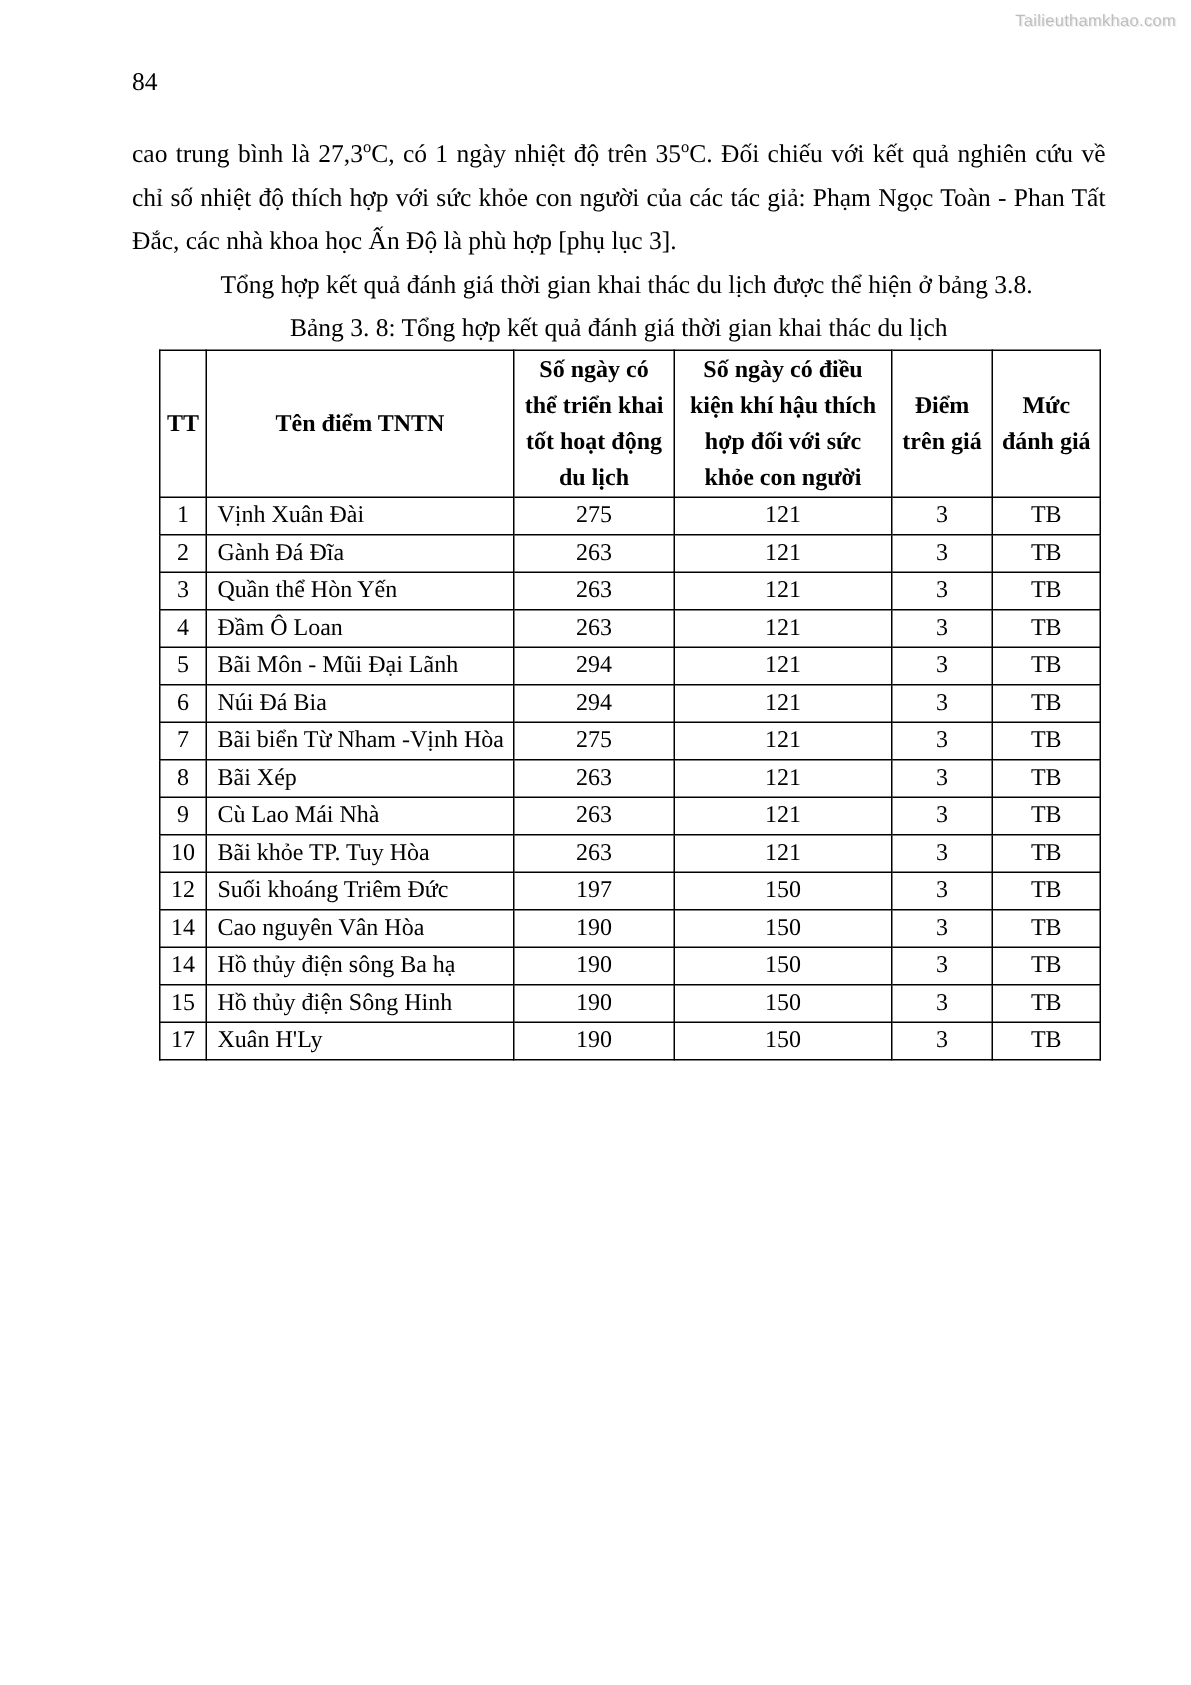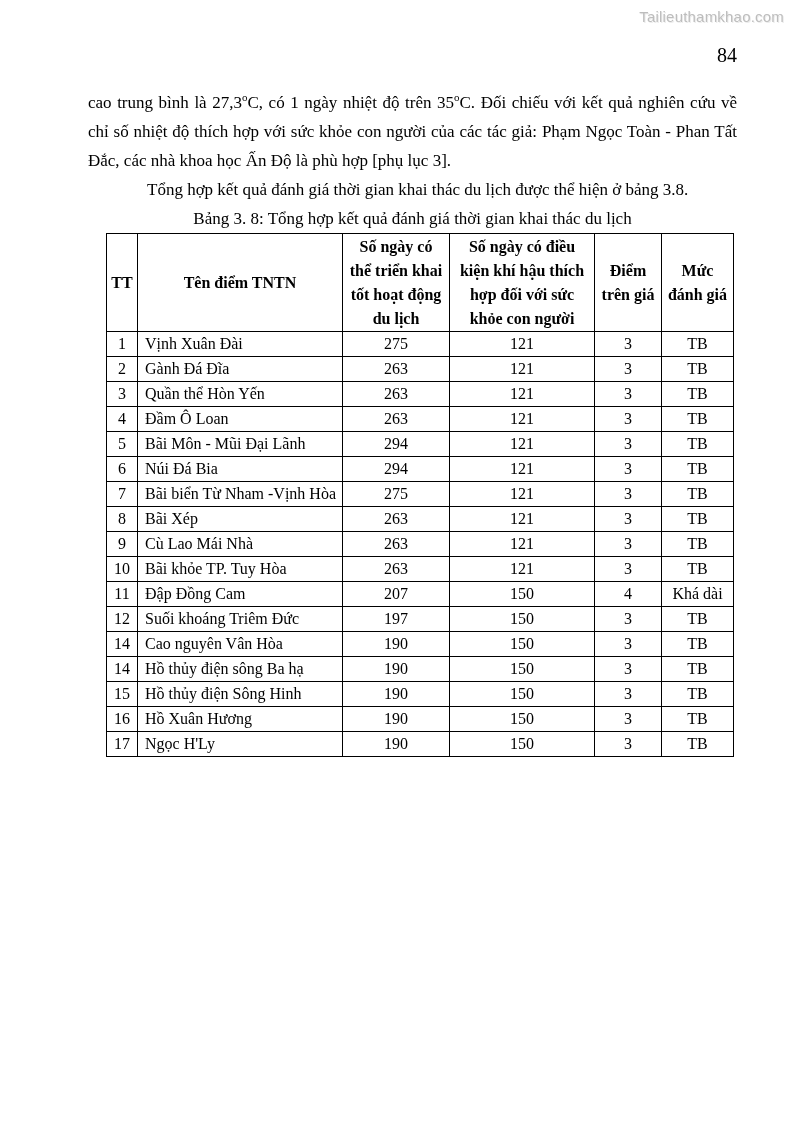--- a/index.html
+++ b/index.html
@@ -13,31 +13,31 @@
     position: relative;
     font-family: "Liberation Serif", serif;
     color: #000000;
     overflow: hidden;
   }
   .watermark {
     position: absolute;
     top: 8px;
     right: 10px;
     font-family: "Liberation Sans", sans-serif;
-    font-size: 15px;
+    font-size: 11px;
     color: #bdbdbd;
     text-shadow: 1px 1px 0 #ececec;
     letter-spacing: 0.2px;
   }
   .page {
     padding: 44px 57px 0 88px;
   }
   .page-number {
-    text-align: right;
-    font-size: 20px;
+    text-align: left;
+    font-size: 17px;
     line-height: 22px;
     margin: 0 0 22px 0;
   }
   p {
     margin: 0;
     font-size: 17px;
     line-height: 29px;
   }
   .p-justify { text-align: justify; }
   .indent-dash { text-indent: 43px; }
@@ -195,28 +195,20 @@
   </tr>
         <tr>
     <td class="c-tt">10</td>
     <td class="c-name">Bãi khỏe TP. Tuy Hòa</td>
     <td class="c-num">263</td>
     <td class="c-num">121</td>
     <td class="c-num">3</td>
     <td class="c-num">TB</td>
   </tr>
         <tr>
-    <td class="c-tt">11</td>
-    <td class="c-name">Đập Đồng Cam</td>
-    <td class="c-num">207</td>
-    <td class="c-num">150</td>
-    <td class="c-num">4</td>
-    <td class="c-num">Khá dài</td>
-  </tr>
-        <tr>
     <td class="c-tt">12</td>
     <td class="c-name">Suối khoáng Triêm Đức</td>
     <td class="c-num">197</td>
     <td class="c-num">150</td>
     <td class="c-num">3</td>
     <td class="c-num">TB</td>
   </tr>
         <tr>
     <td class="c-tt">14</td>
     <td class="c-name">Cao nguyên Vân Hòa</td>
@@ -235,30 +227,22 @@
   </tr>
         <tr>
     <td class="c-tt">15</td>
     <td class="c-name">Hồ thủy điện Sông Hinh</td>
     <td class="c-num">190</td>
     <td class="c-num">150</td>
     <td class="c-num">3</td>
     <td class="c-num">TB</td>
   </tr>
         <tr>
-    <td class="c-tt">16</td>
-    <td class="c-name">Hồ Xuân Hương</td>
-    <td class="c-num">190</td>
-    <td class="c-num">150</td>
-    <td class="c-num">3</td>
-    <td class="c-num">TB</td>
-  </tr>
-        <tr>
     <td class="c-tt">17</td>
-    <td class="c-name">Ngọc H'Ly</td>
+    <td class="c-name">Xuân H'Ly</td>
     <td class="c-num">190</td>
     <td class="c-num">150</td>
     <td class="c-num">3</td>
     <td class="c-num">TB</td>
   </tr>
       </tbody>
   </table>
 
 </div>
 

